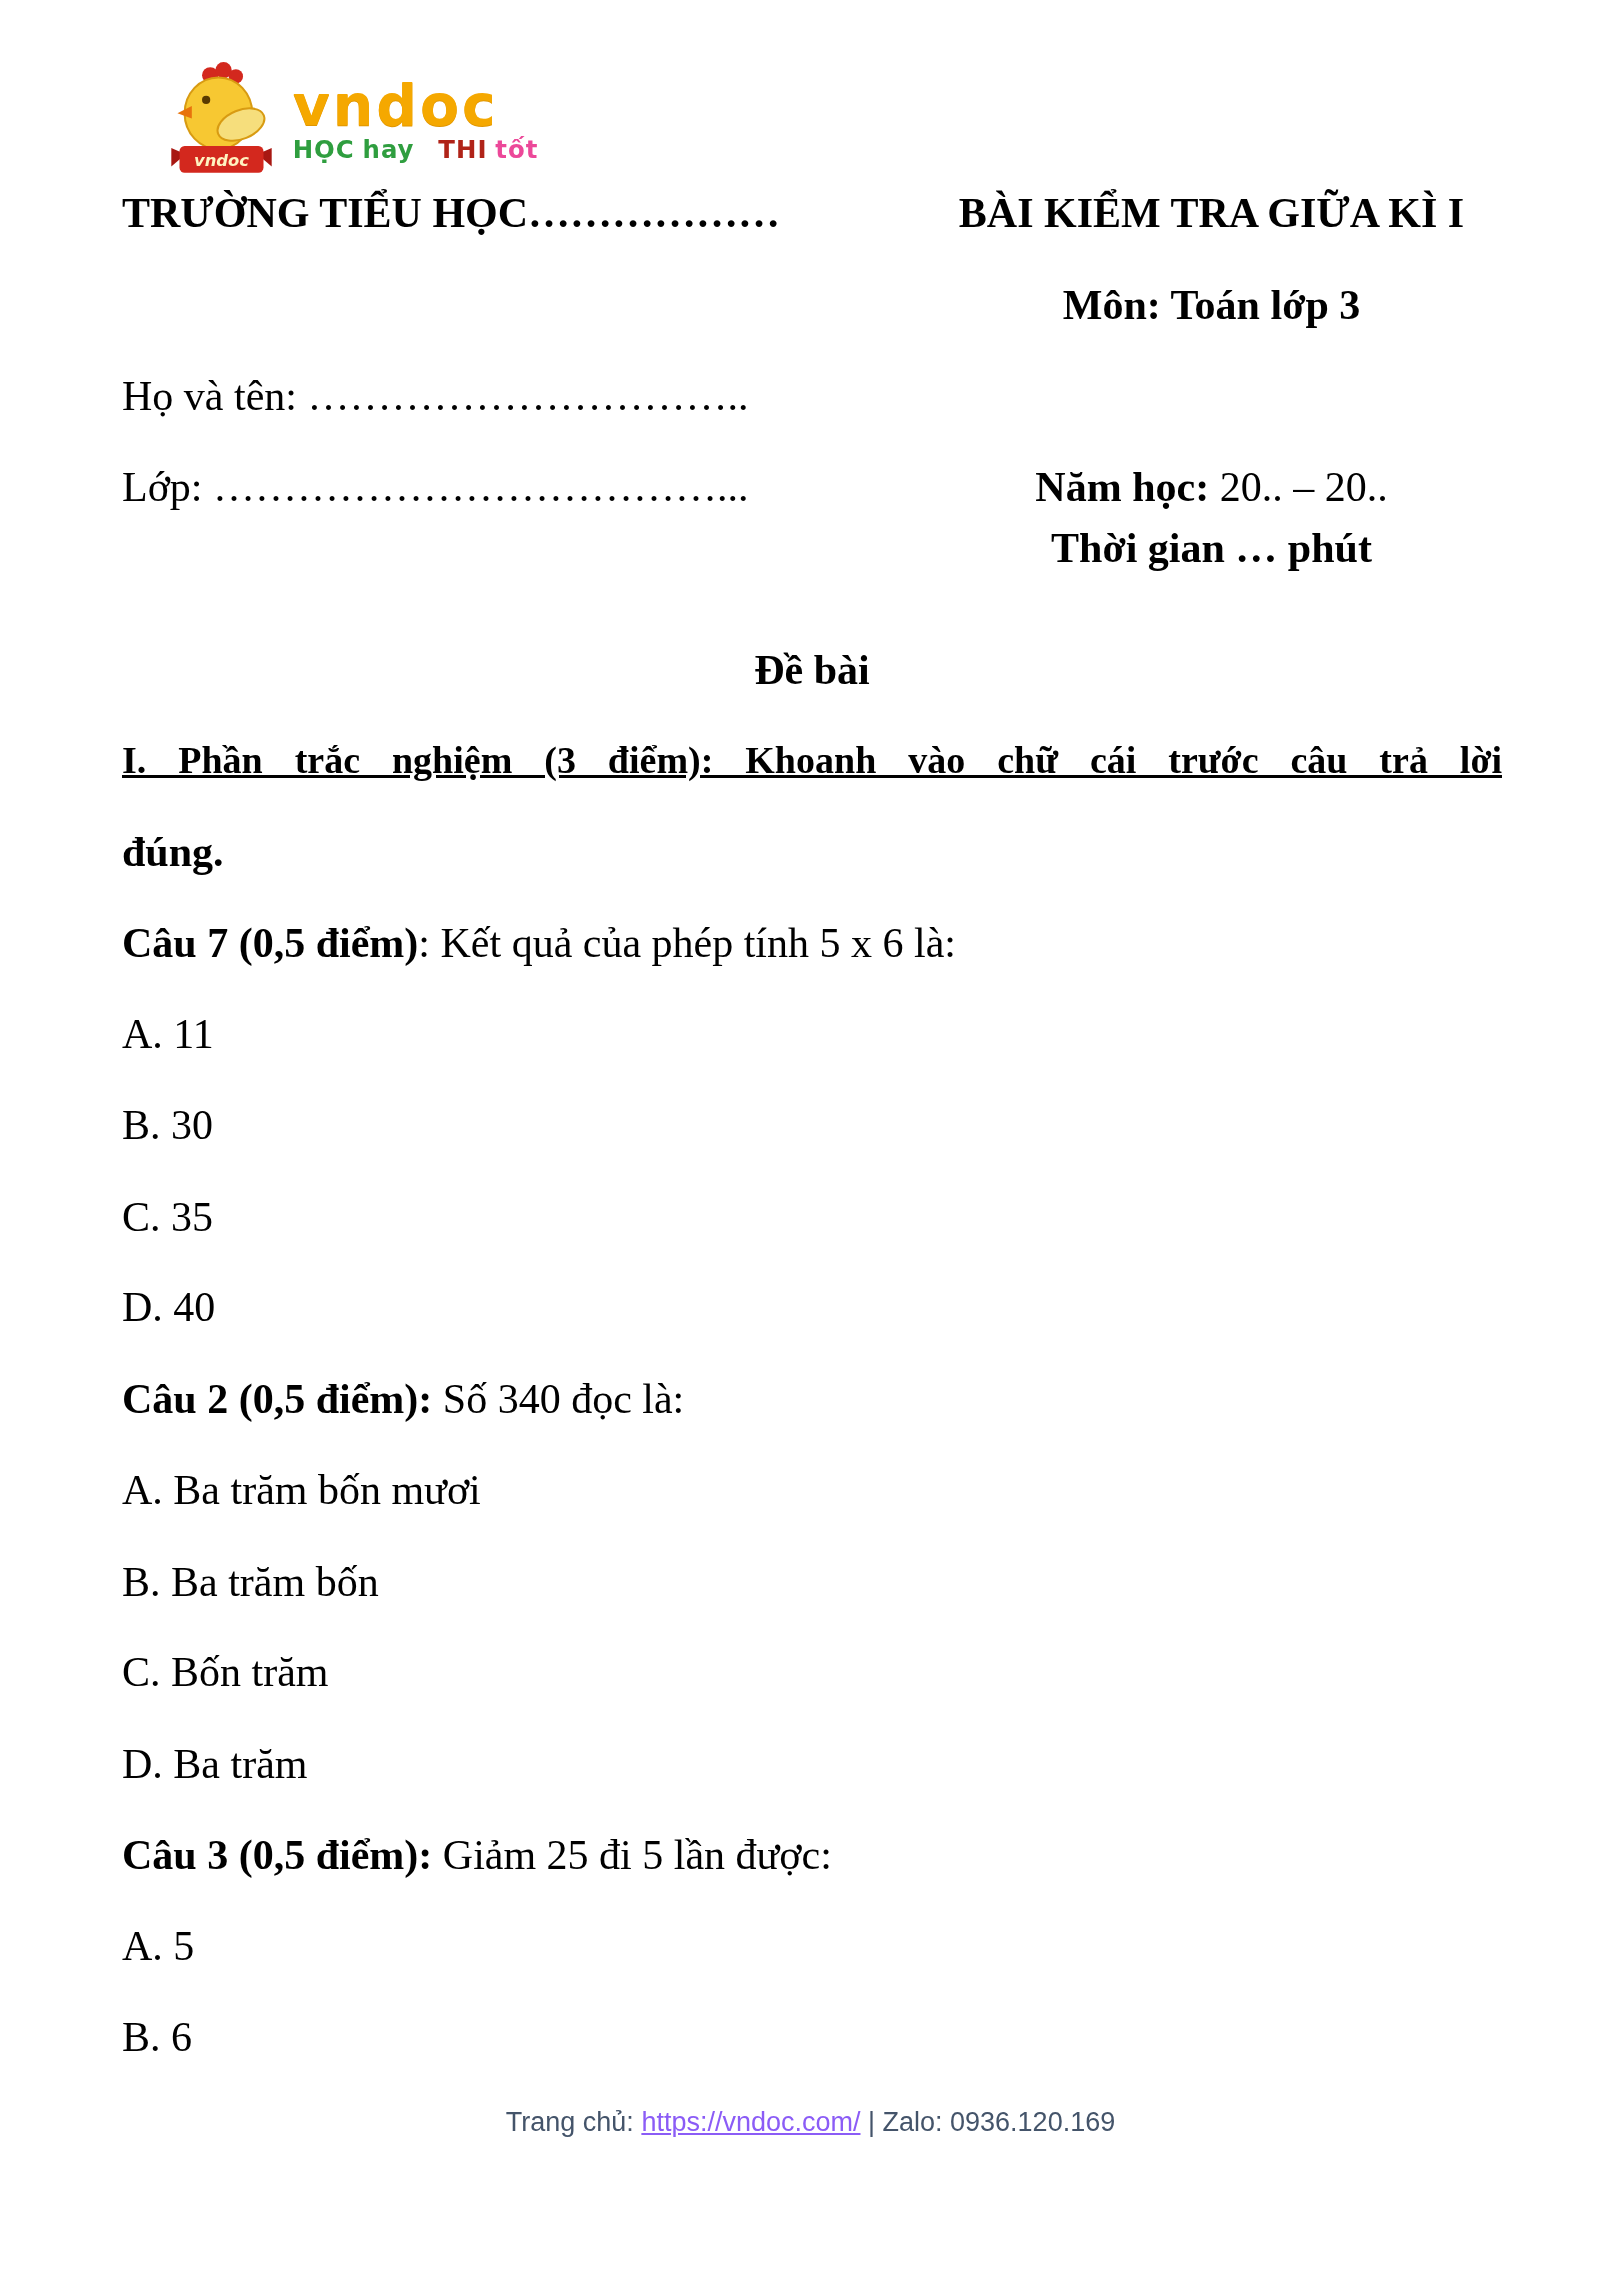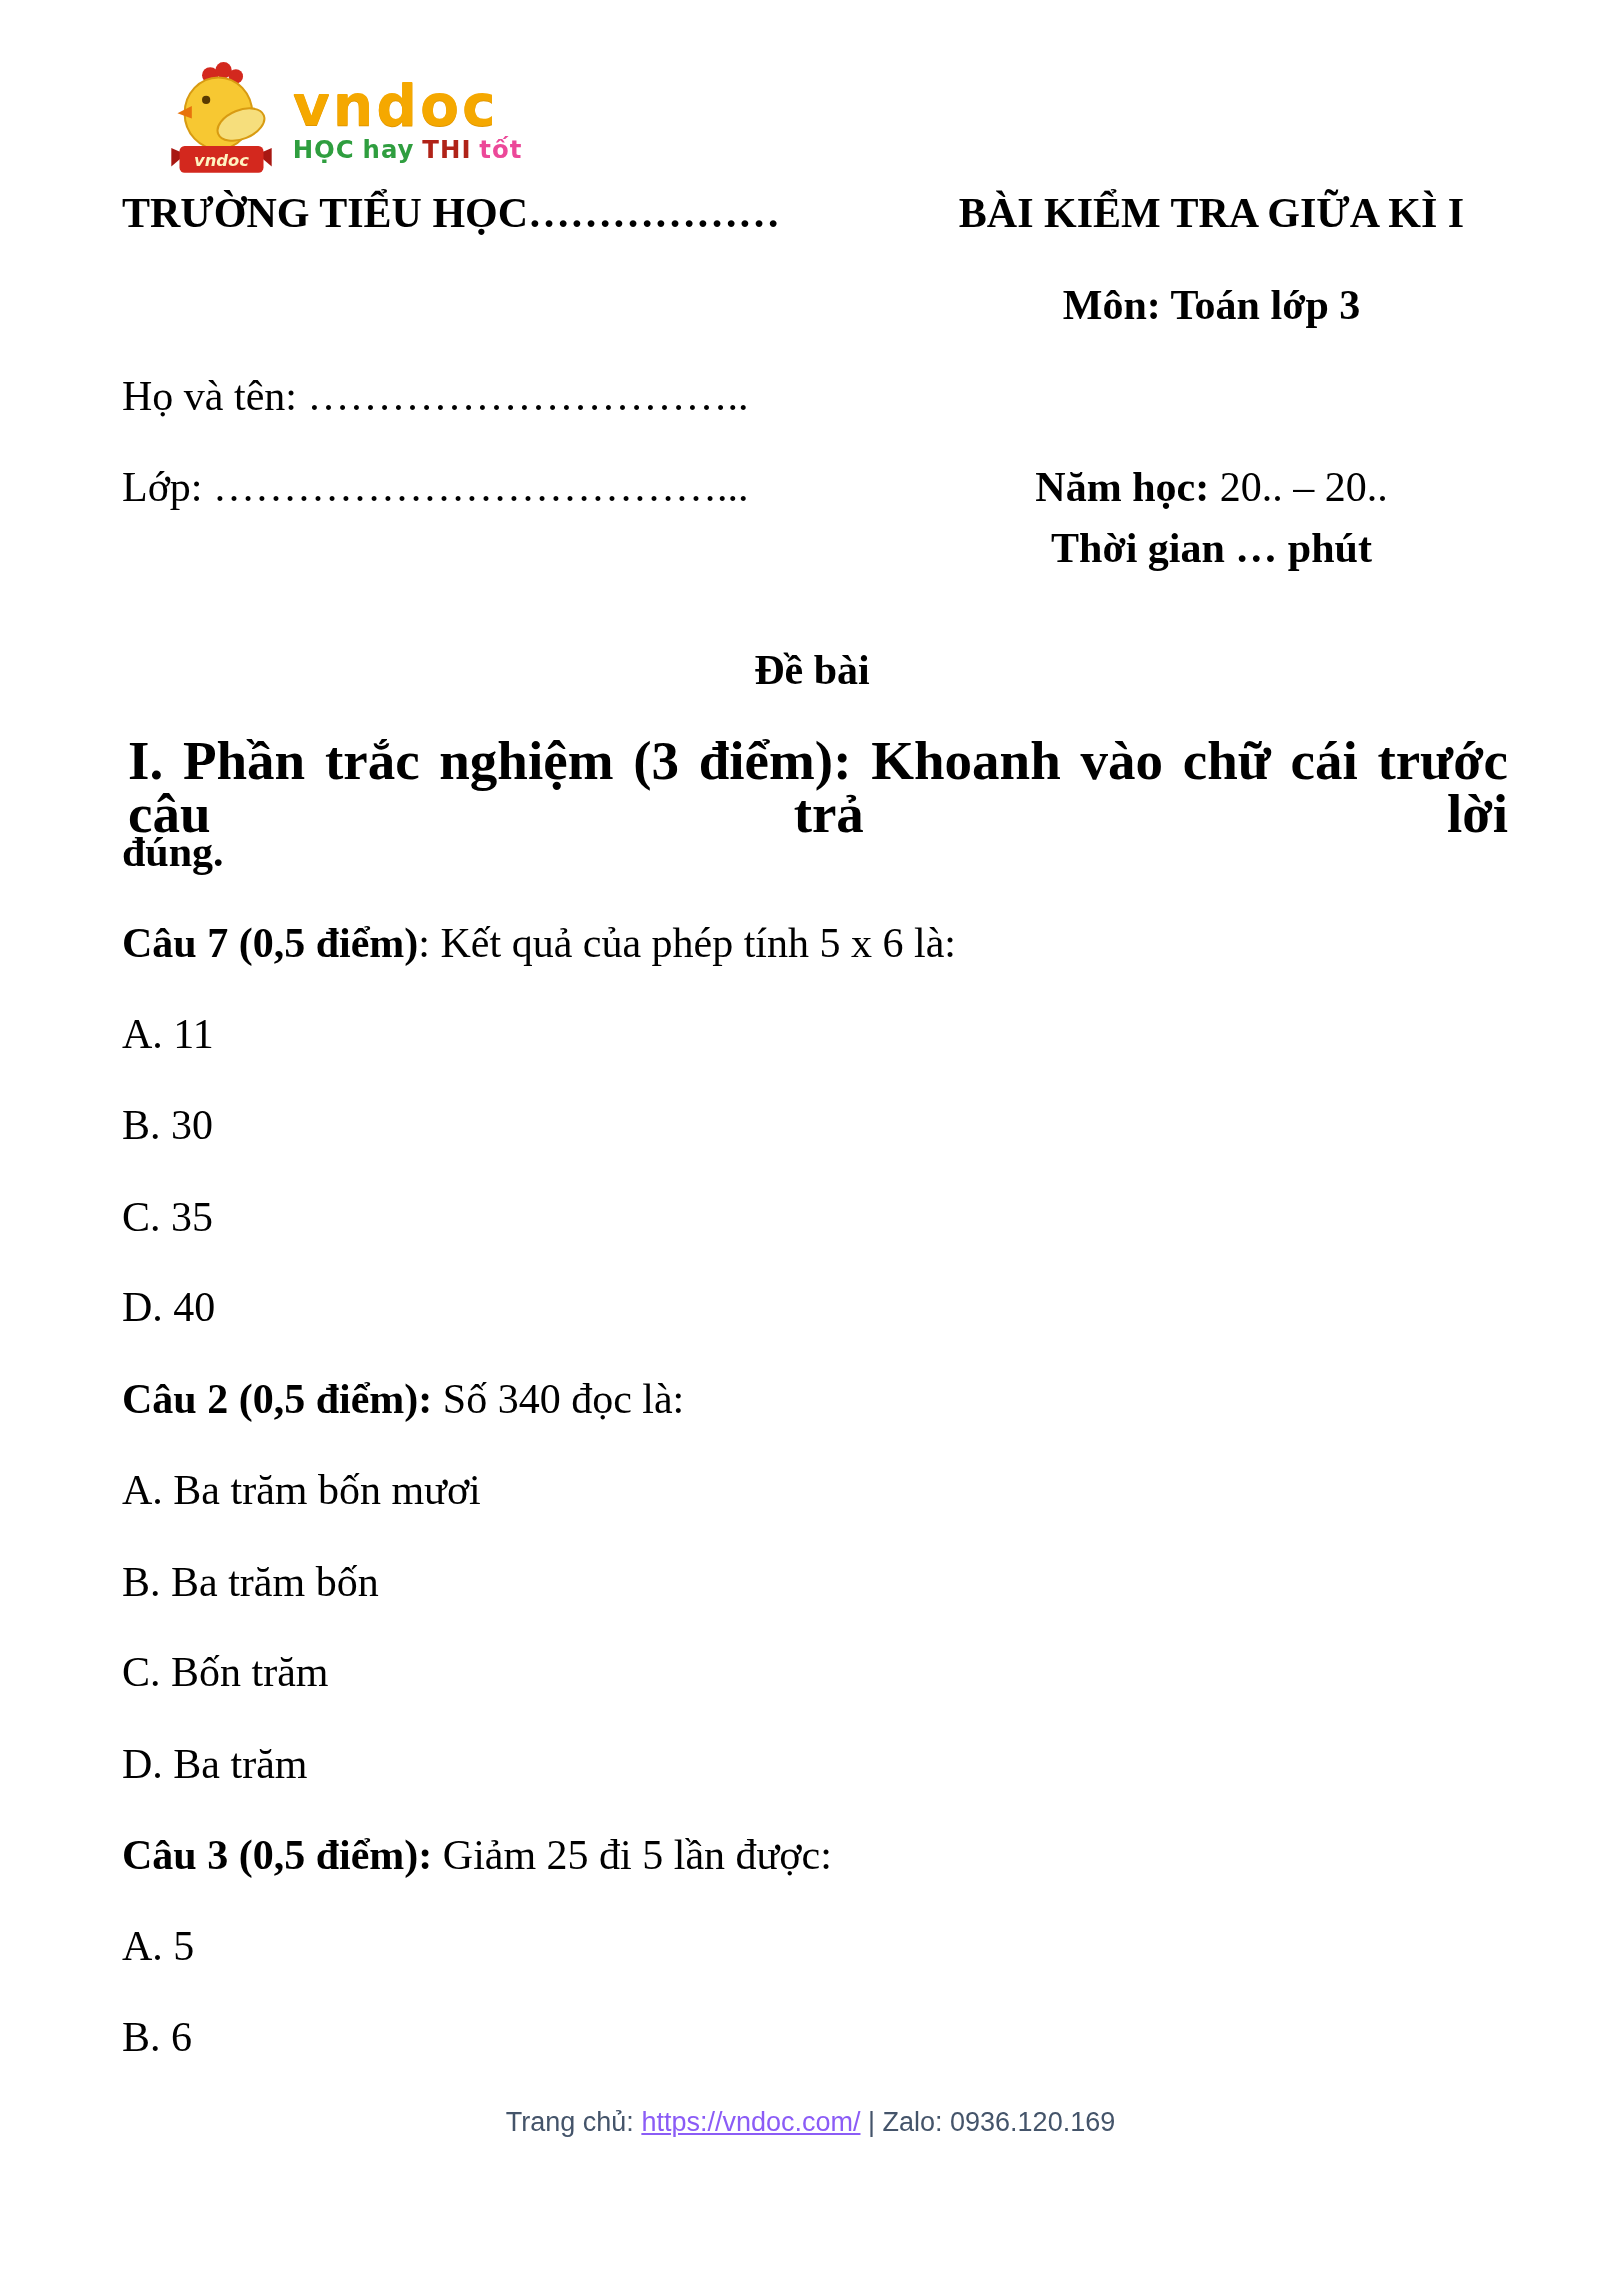--- a/index.html
+++ b/index.html
@@ -29,21 +29,21 @@
   }
   .tagline {
     font-family: "DejaVu Sans", sans-serif;
     font-weight: bold;
     font-size: 24.4px;
     line-height: 33px;
     letter-spacing: 1px;
     white-space: nowrap;
   }
   .tag-green { color: #2F9E3F; }
-  .tag-darkred { color: #B02318; }
+  .tag-darkred { color: #B02318; margin-left: 16px; }
   .tag-red { color: #ec4899; }
   .tagline span { margin-right: 7.8px; }
   
   .ln {
     position: absolute;
     left: 122px;
     font-size: 42px;
     line-height: 53px;
     white-space: nowrap;
   }
@@ -60,26 +60,27 @@
   .center-block {
     position: absolute;
     left: 122px;
     width: 1380px;
     text-align: center;
     font-size: 42px;
     line-height: 53px;
   }
   .justify-block {
     position: absolute;
-    left: 128px;
+    left: 122px;
     width: 1380px;
-    font-size: 55px;
+    font-size: 38px;
     line-height: 53px;
     text-align: justify;
     text-align-last: justify;
+    text-decoration: underline;
   }
   
   .footer {
     position: absolute;
     top: 2107px;
     left: 0;
     width: 100%;
     text-align: center;
     font-family: "Liberation Sans", "DejaVu Sans", sans-serif;
     font-size: 27px;

